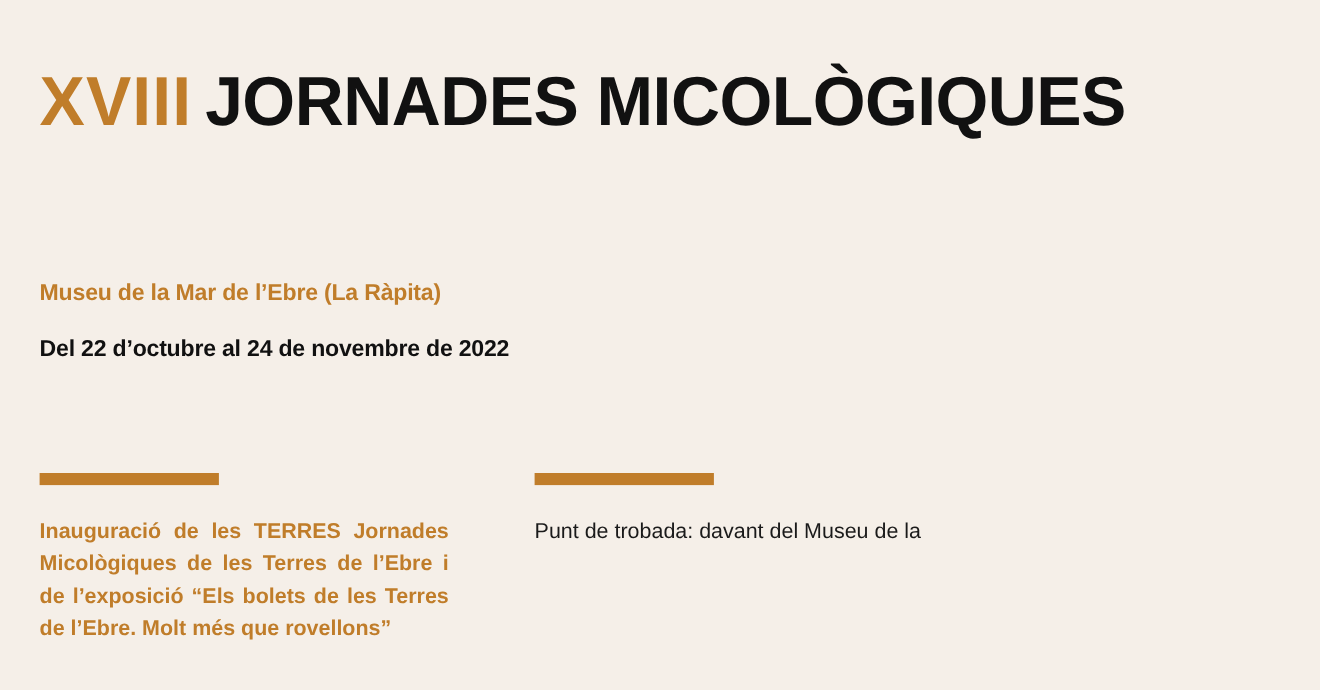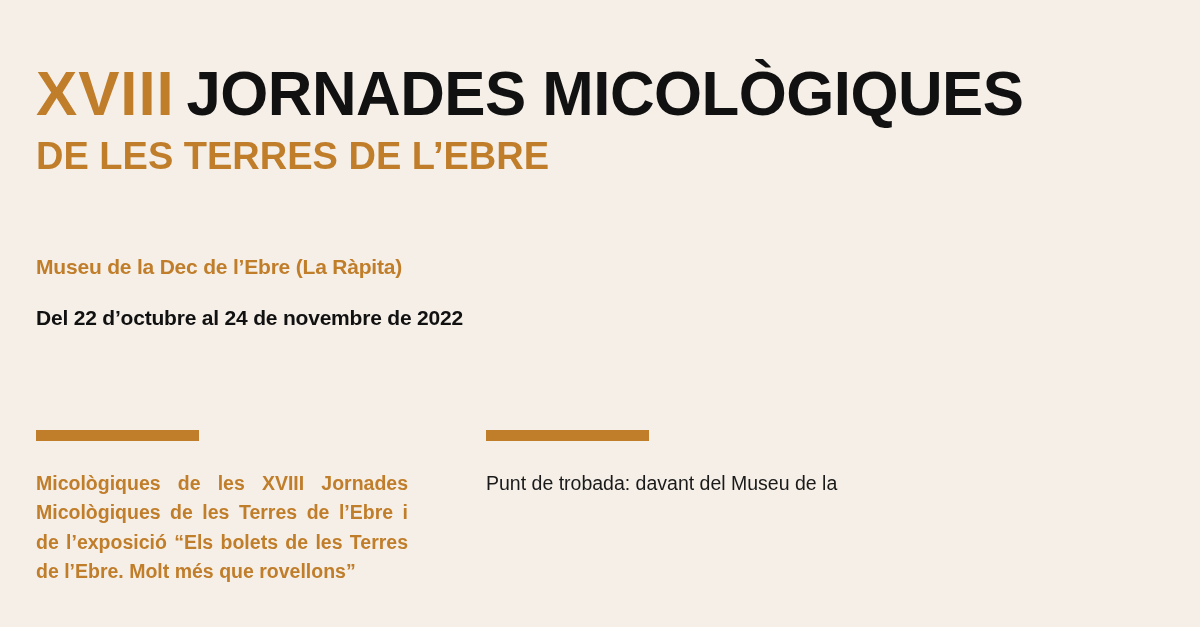--- a/index.html
+++ b/index.html
@@ -119,33 +119,32 @@
 </style>
 </head>
 <body>
 
 <div class="poster">
 
   <div class="title-block">
     <div class="main-title">
       <span class="roman">XVIII</span><span>JORNADES MICOLÒGIQUES</span>
     </div>
-    <div class="sub-title">DE LES TERRES DE L’EBRE</div>
   </div>
 
   <div class="venue-block">
-    <div class="venue">Museu de la Dec de l’Ebre (La Ràpita)</div>
+    <div class="venue">Museu de la Mar de l’Ebre (La Ràpita)</div>
     <div class="dates">Del 22 d’octubre al 24 de novembre de 2022</div>
   </div>
 
   <div class="columns">
 
     <div class="column">
       <div class="rule"></div>
-      <p class="col-lead">Micològiques de les XVIII Jornades Micològiques de les Terres de l’Ebre i de l’exposició “Els bolets de les Terres de l’Ebre. Molt més que rovellons”</p>
+      <p class="col-lead">Inauguració de les TERRES Jornades Micològiques de les Terres de l’Ebre i de l’exposició “Els bolets de les Terres de l’Ebre. Molt més que rovellons”</p>
     </div>
 
     <div class="column">
       <div class="rule"></div>
       <p class="col-body">Punt de trobada: davant del Museu de la</p>
     </div>
 
   </div>
 
 </div>

